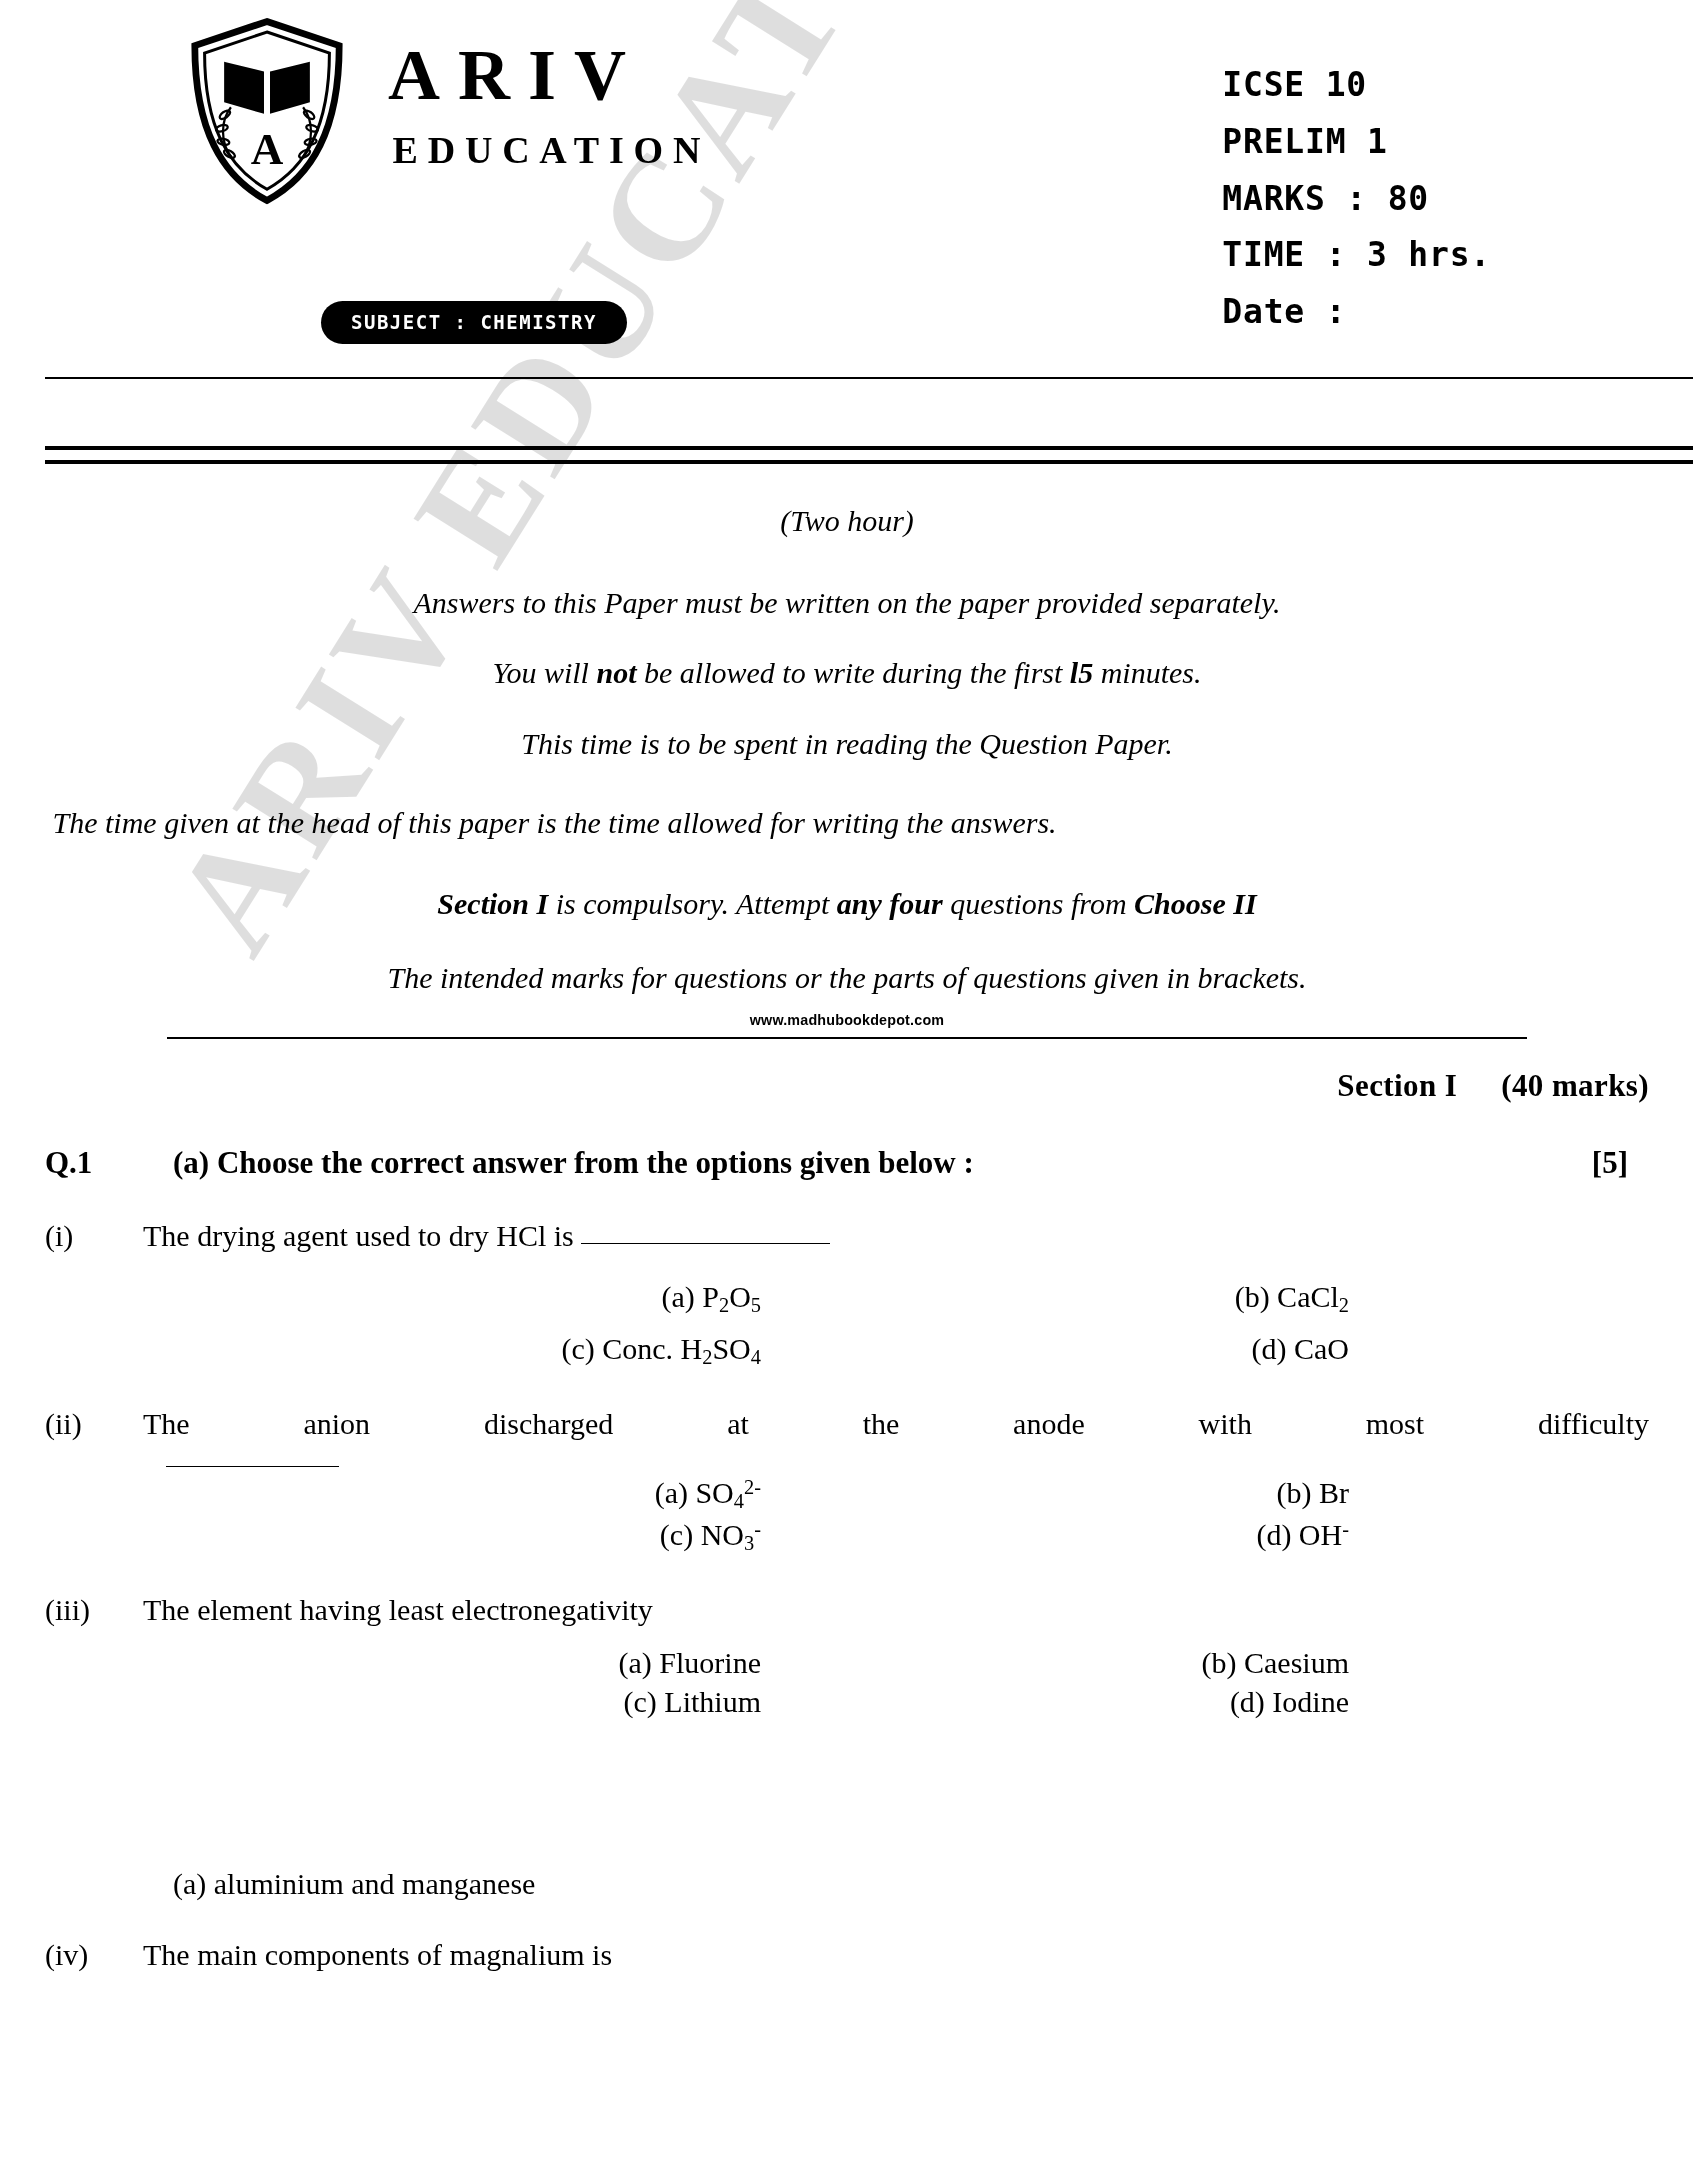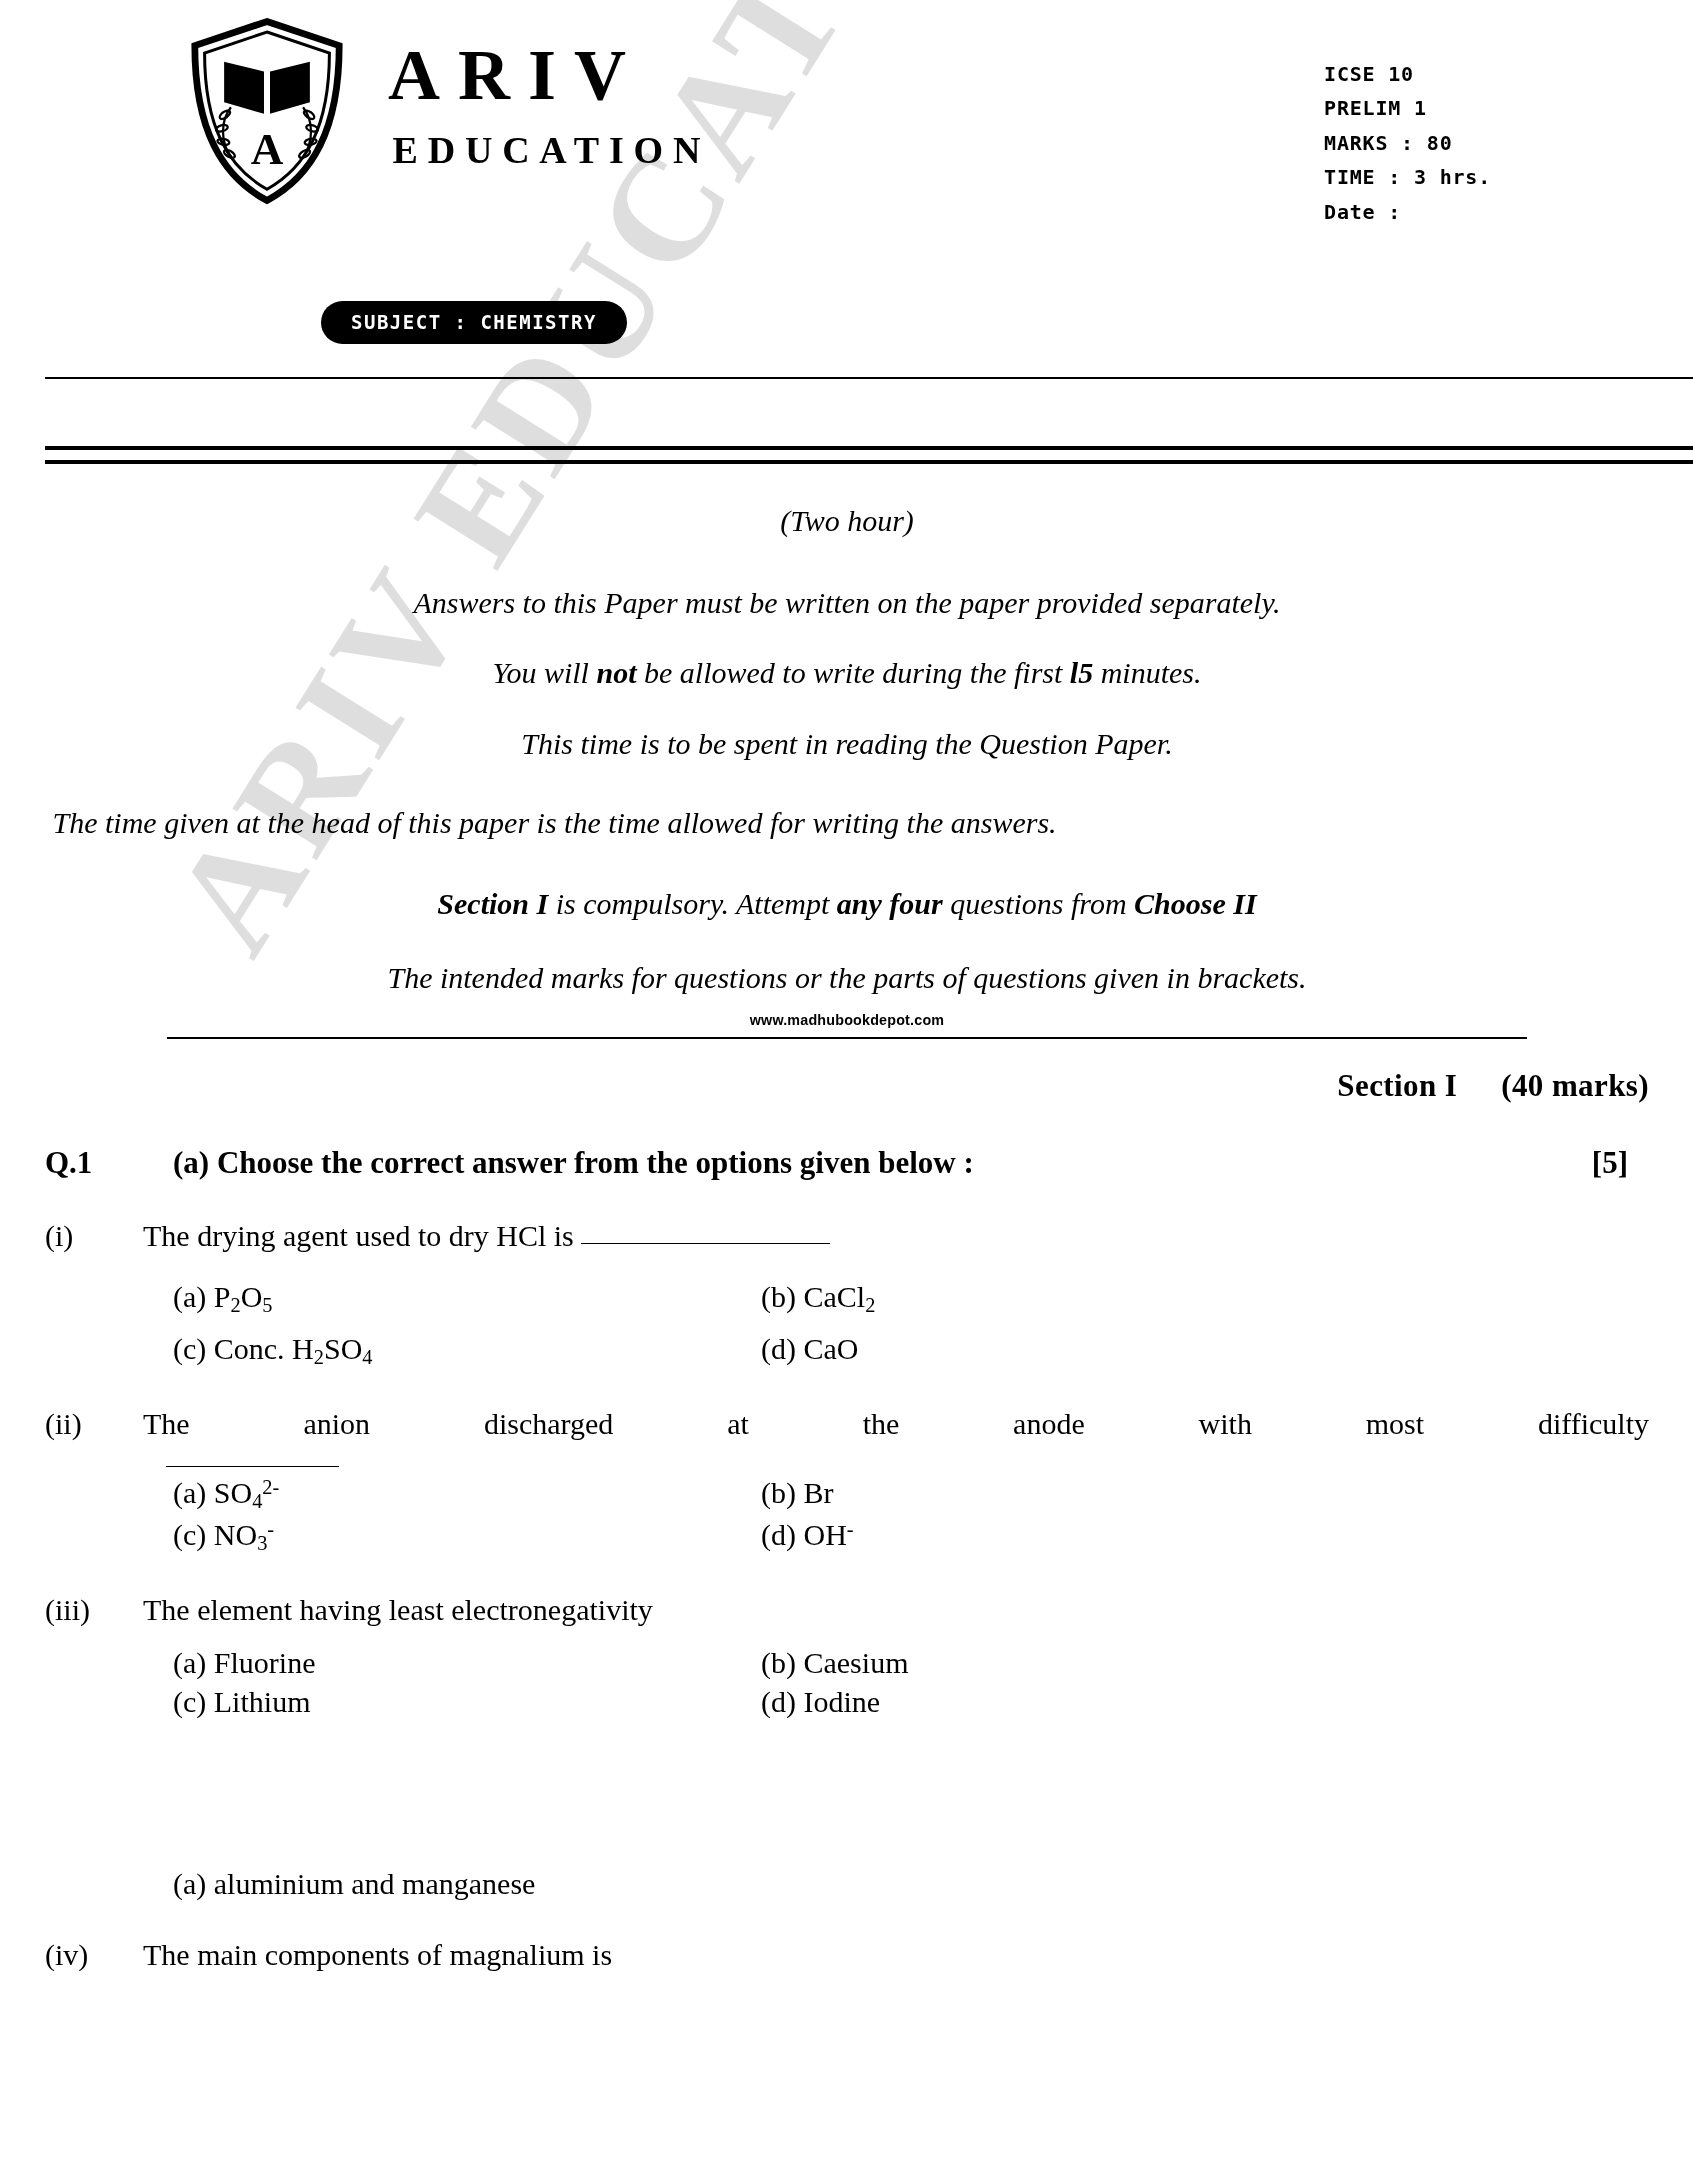--- a/index.html
+++ b/index.html
@@ -86,21 +86,21 @@
     letter-spacing: 9.8px;
     margin-top: 16.6px;
     margin-left: 4.5px;
   }
 
   .meta {
     position: absolute;
     right: 158px;
     top: 57px;
     font-family: "DejaVu Sans Mono", monospace;
-    font-size: 20px;
+    font-size: 33px;
     line-height: 1.72;
     letter-spacing: 0.8px;
     font-weight: bold;
   }
 
   .subject-pill {
     position: absolute;
     left: 276px;
     top: 301px;
     background: #000000;
@@ -221,20 +221,21 @@
   }
 
   .opt-row {
     display: flex;
     font-size: 30px;
     margin-top: 15px;
     padding-left: 128px;
   }
   .opt-row .opt {
     flex: 0 0 588px;
+    text-align: right;
   }
   .opt-row.tight { margin-top: 4.5px; }
   .opt-row.gap-lg { margin-top: 22.6px; }
 
   sub { font-size: 0.68em; vertical-align: -0.25em; }
   sup { font-size: 0.68em; vertical-align: 0.45em; }
 
   .justify-stem {
     text-align: justify;
     text-align-last: justify;

